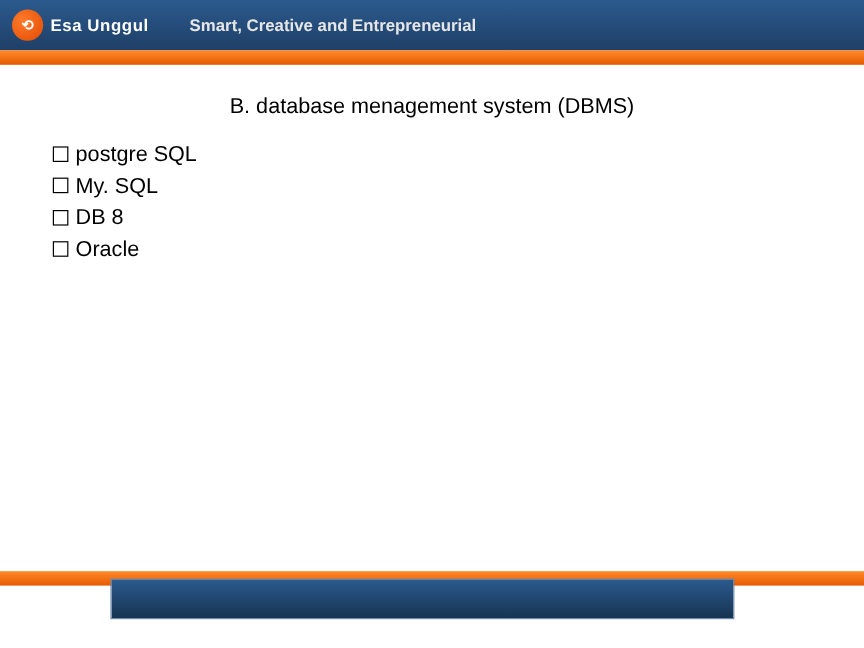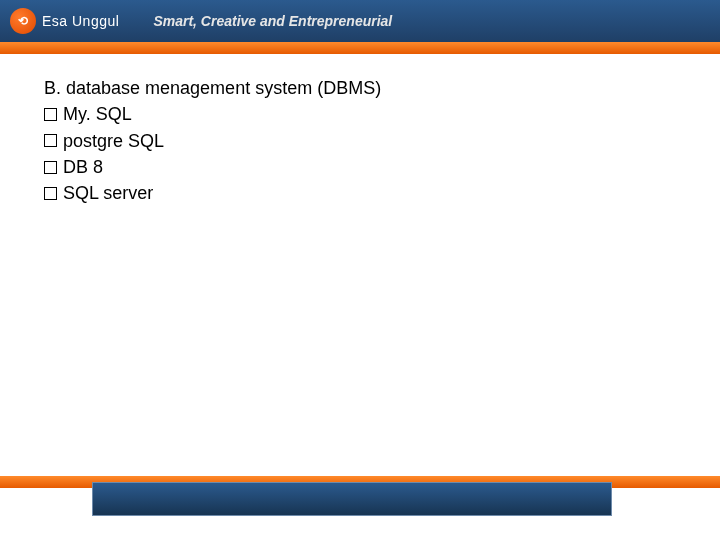--- a/index.html
+++ b/index.html
@@ -32,43 +32,43 @@
     background: radial-gradient(circle at 35% 35%, #ff7a2b, #e14a00);
     display: flex;
     align-items: center;
     justify-content: center;
     font-size: 12px;
     font-weight: bold;
     color: #fff;
   }
   .logo-text {
     font-size: 14px;
-    font-weight: normal;
+    font-weight: bold;
     letter-spacing: 0.5px;
   }
   .tagline {
     margin-left: 34px;
     font-size: 14px;
-    font-style: italic;
     font-weight: bold;
     color: #e6e6e6;
   }
   .orange-bar {
     width: 100%;
     height: 12px;
     background: linear-gradient(to bottom, #ff8a2b 0%, #e65a00 100%);
   }
   .content {
     padding: 22px 44px 0 44px;
     color: #000;
     font-size: 18px;
     line-height: 1.35;
   }
   .heading {
-    margin-bottom: 2px;
+    margin-bottom: 16px;
+    text-align: center;
   }
   .paragraph {
     text-align: justify;
     margin-bottom: 4px;
   }
   .list {
     list-style: none;
   }
   .list li {
     display: flex;
@@ -115,33 +115,33 @@
   </div>
   <div class="tagline">Smart, Creative and Entrepreneurial</div>
 </div>
 <div class="orange-bar"></div>
 
 <div class="content">
   <div class="heading">B. database menagement system (DBMS)</div>
   <ul class="list">
     <li>
       <span class="bullet"></span>
-      <span>My. SQL</span>
+      <span>postgre SQL</span>
     </li>
     <li>
       <span class="bullet"></span>
-      <span>postgre SQL</span>
+      <span>My. SQL</span>
     </li>
     <li>
       <span class="bullet"></span>
       <span>DB 8</span>
     </li>
     <li>
       <span class="bullet"></span>
-      <span>SQL server</span>
+      <span>Oracle</span>
     </li>
   </ul>
 </div>
 
 <div class="footer-band">
   <div class="footer-orange"></div>
   <div class="footer-navy"></div>
 </div>
 
 </body></html>

